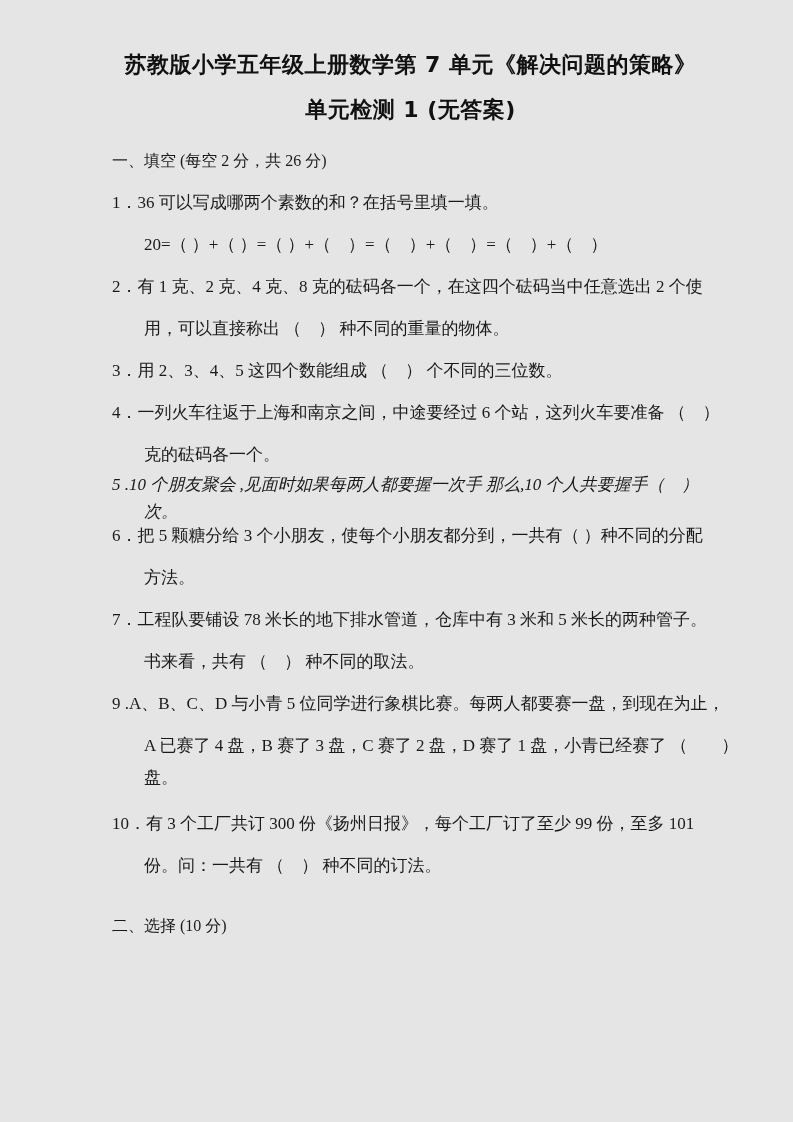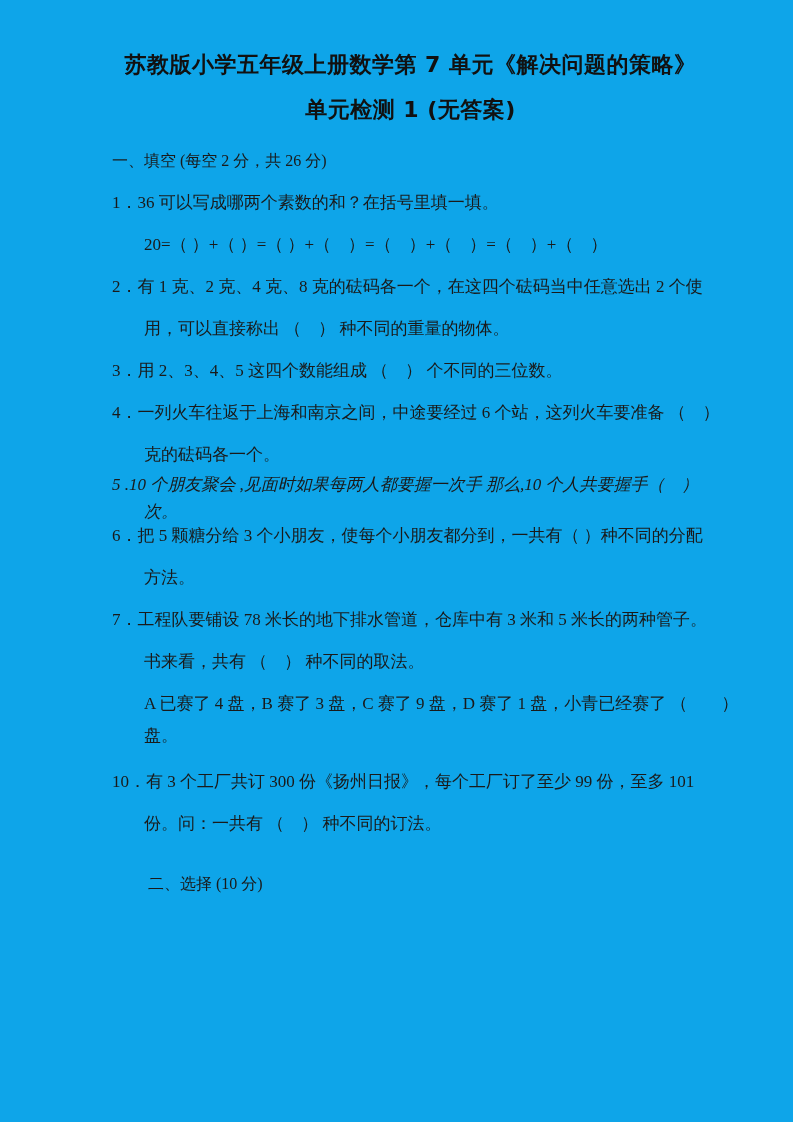--- a/index.html
+++ b/index.html
@@ -4,21 +4,21 @@
 <style>
   html, body {
     margin: 0;
     padding: 0;
     background: #ffffff;
   }
   .page {
     position: relative;
     width: 793px;
     height: 1122px;
-    background: #0ea5e9;
+    background: #e5e5e5;
     color: #1a1a1a;
     box-sizing: border-box;
     padding: 42px 84px 0 112px;
     font-family: "Liberation Serif", "DejaVu Serif", serif;
     overflow: hidden;
   }
   .doc-title {
     font-family: "DejaVu Sans", "Liberation Sans", sans-serif;
     font-weight: bold;
     font-size: 22px;
@@ -39,21 +39,21 @@
   .line {
     font-size: 17px;
     line-height: 42px;
     white-space: nowrap;
   }
   .cont { margin-left: 32px; }
   .q5-block { margin-top: -5px; margin-bottom: -10px; font-style: italic; }
   .q5-block .line { line-height: 27px; }
   .pull-up { margin-top: -10px; }
   .q10-block { margin-top: 4px; }
-  .section-heading.second { margin-top: 18px; margin-left: 36px; }
+  .section-heading.second { margin-top: 18px; }
 </style>
 </head>
 <body>
 
 <div class="page">
 
   <div class="doc-title">苏教版小学五年级上册数学第 7 单元《解决问题的策略》单元检测 1 (无答案)</div>
 
   <div class="section-heading">一、填空 (每空 2 分，共 26 分)</div>
 
@@ -88,21 +88,22 @@
 
   <div class="q-block">
     <div class="line">7．工程队要铺设 78 米长的地下排水管道，仓库中有 3 米和 5 米长的两种管子。</div>
   </div>
 
   <div class="q-block">
     <div class="line cont">书来看，共有 （　） 种不同的取法。</div>
   </div>
 
   <div class="q-block">
-    <div class="line cont">A 已赛了 4 盘，B 赛了 3 盘，C 赛了 9 盘，D 赛了 1 盘，小青已经赛了 （　　）</div>
+    <div class="line">9 .A、B、C、D 与小青 5 位同学进行象棋比赛。每两人都要赛一盘，到现在为止，</div>
+    <div class="line cont">A 已赛了 4 盘，B 赛了 3 盘，C 赛了 2 盘，D 赛了 1 盘，小青已经赛了 （　　）</div>
     <div class="line cont pull-up">盘。</div>
   </div>
 
   <div class="q-block q10-block">
     <div class="line">10．有 3 个工厂共订 300 份《扬州日报》，每个工厂订了至少 99 份，至多 101</div>
     <div class="line cont">份。问：一共有 （　） 种不同的订法。</div>
   </div>
 
   <div class="section-heading second">二、选择 (10 分)</div>
 

